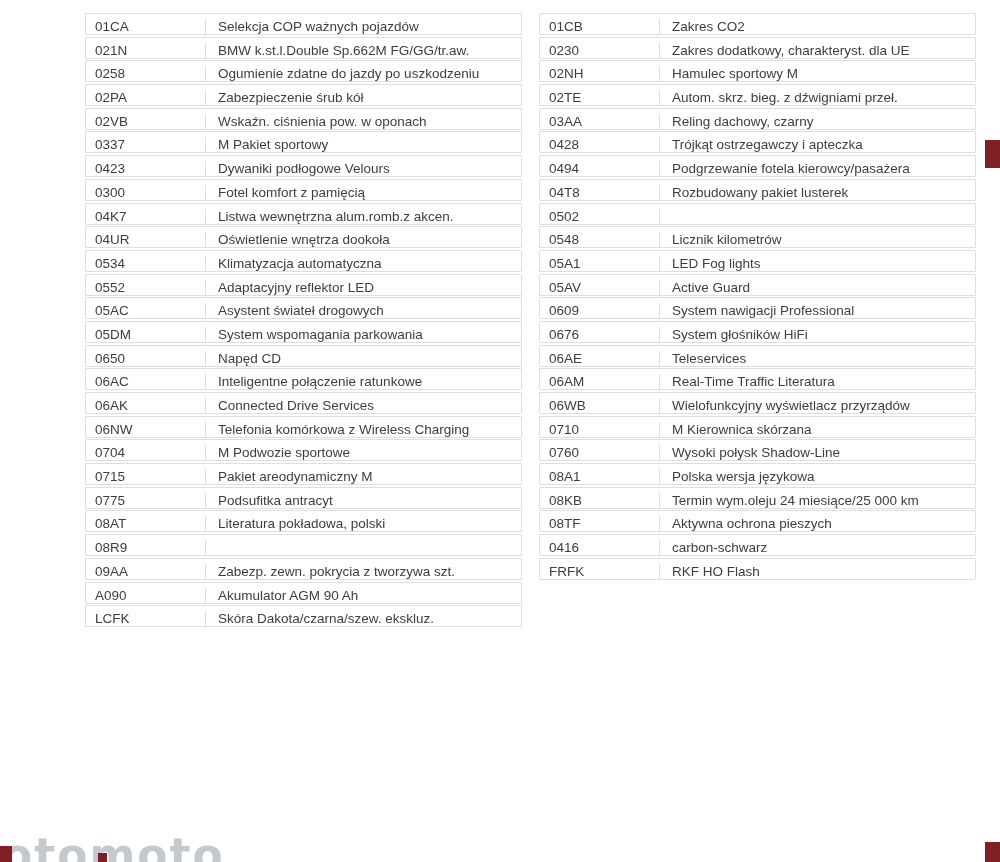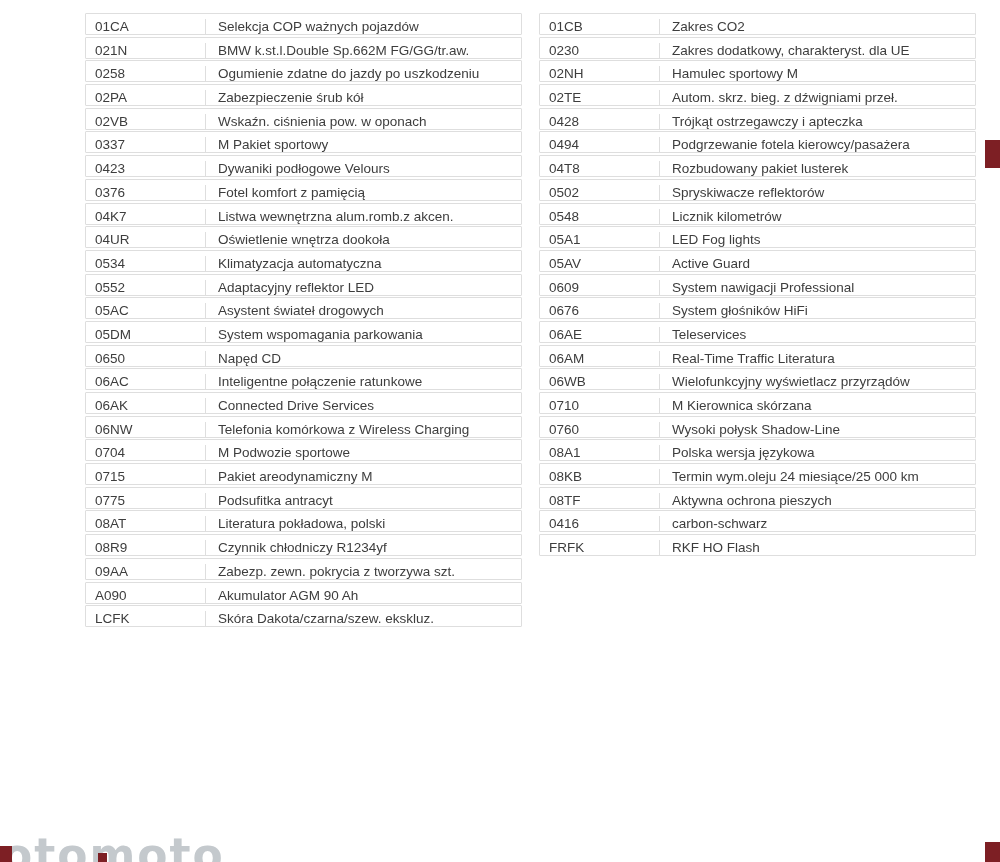--- a/index.html
+++ b/index.html
@@ -93,21 +93,21 @@
     </div>
     <div class="row">
       <div class="cell code">0337</div>
       <div class="cell desc">M Pakiet sportowy</div>
     </div>
     <div class="row">
       <div class="cell code">0423</div>
       <div class="cell desc">Dywaniki podłogowe Velours</div>
     </div>
     <div class="row">
-      <div class="cell code">0376</div>
+      <div class="cell code">0300</div>
       <div class="cell desc">Fotel komfort z pamięcią</div>
     </div>
     <div class="row">
       <div class="cell code">04K7</div>
       <div class="cell desc">Listwa wewnętrzna alum.romb.z akcen.</div>
     </div>
     <div class="row">
       <div class="cell code">04UR</div>
       <div class="cell desc">Oświetlenie wnętrza dookoła</div>
     </div>
@@ -154,21 +154,20 @@
     <div class="row">
       <div class="cell code">0775</div>
       <div class="cell desc">Podsufitka antracyt</div>
     </div>
     <div class="row">
       <div class="cell code">08AT</div>
       <div class="cell desc">Literatura pokładowa, polski</div>
     </div>
     <div class="row">
       <div class="cell code">08R9</div>
-      <div class="cell desc">Czynnik chłodniczy R1234yf</div>
     </div>
     <div class="row">
       <div class="cell code">09AA</div>
       <div class="cell desc">Zabezp. zewn. pokrycia z tworzywa szt.</div>
     </div>
     <div class="row">
       <div class="cell code">A090</div>
       <div class="cell desc">Akumulator AGM 90 Ah</div>
     </div>
     <div class="row">
@@ -188,34 +187,37 @@
     </div>
     <div class="row">
       <div class="cell code">02NH</div>
       <div class="cell desc">Hamulec sportowy M</div>
     </div>
     <div class="row">
       <div class="cell code">02TE</div>
       <div class="cell desc">Autom. skrz. bieg. z dźwigniami przeł.</div>
     </div>
     <div class="row">
+      <div class="cell code">03AA</div>
+      <div class="cell desc">Reling dachowy, czarny</div>
+    </div>
+    <div class="row">
       <div class="cell code">0428</div>
       <div class="cell desc">Trójkąt ostrzegawczy i apteczka</div>
     </div>
     <div class="row">
       <div class="cell code">0494</div>
       <div class="cell desc">Podgrzewanie fotela kierowcy/pasażera</div>
     </div>
     <div class="row">
       <div class="cell code">04T8</div>
       <div class="cell desc">Rozbudowany pakiet lusterek</div>
     </div>
     <div class="row">
       <div class="cell code">0502</div>
-      <div class="cell desc">Spryskiwacze reflektorów</div>
     </div>
     <div class="row">
       <div class="cell code">0548</div>
       <div class="cell desc">Licznik kilometrów</div>
     </div>
     <div class="row">
       <div class="cell code">05A1</div>
       <div class="cell desc">LED Fog lights</div>
     </div>
     <div class="row">

